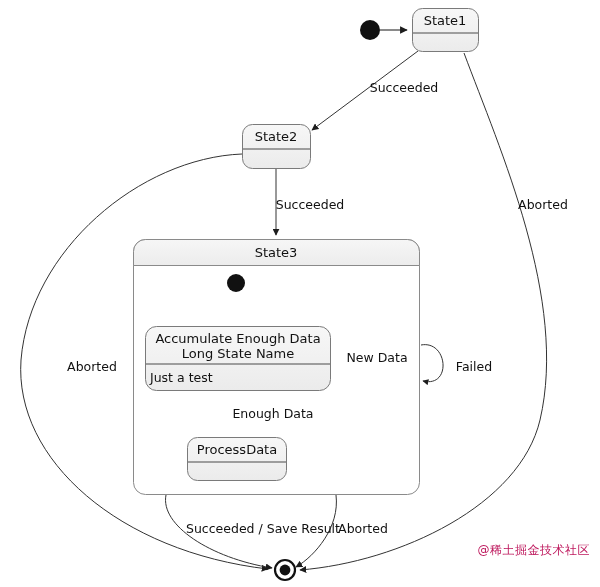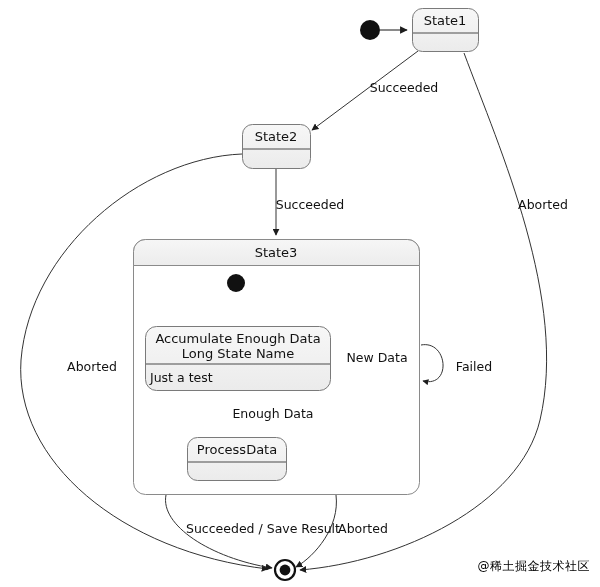--- a/index.html
+++ b/index.html
@@ -80,24 +80,24 @@
     fill: #ffffff;
     stroke: #111111;
     stroke-width: 2.2;
   }
   .final-inner {
     fill: #111111;
   }
   .watermark {
     position: absolute;
     right: 10px;
-    bottom: 12px;
+    bottom: 28px;
     font-family: "DejaVu Sans", sans-serif;
     font-size: 12px;
-    color: #000000;
+    color: #be185d;
     letter-spacing: 0.5px;
     user-select: none;
     white-space: nowrap;
   }
 </style>
 </head>
 <body>
 
 <div id="diagram-root">
 

